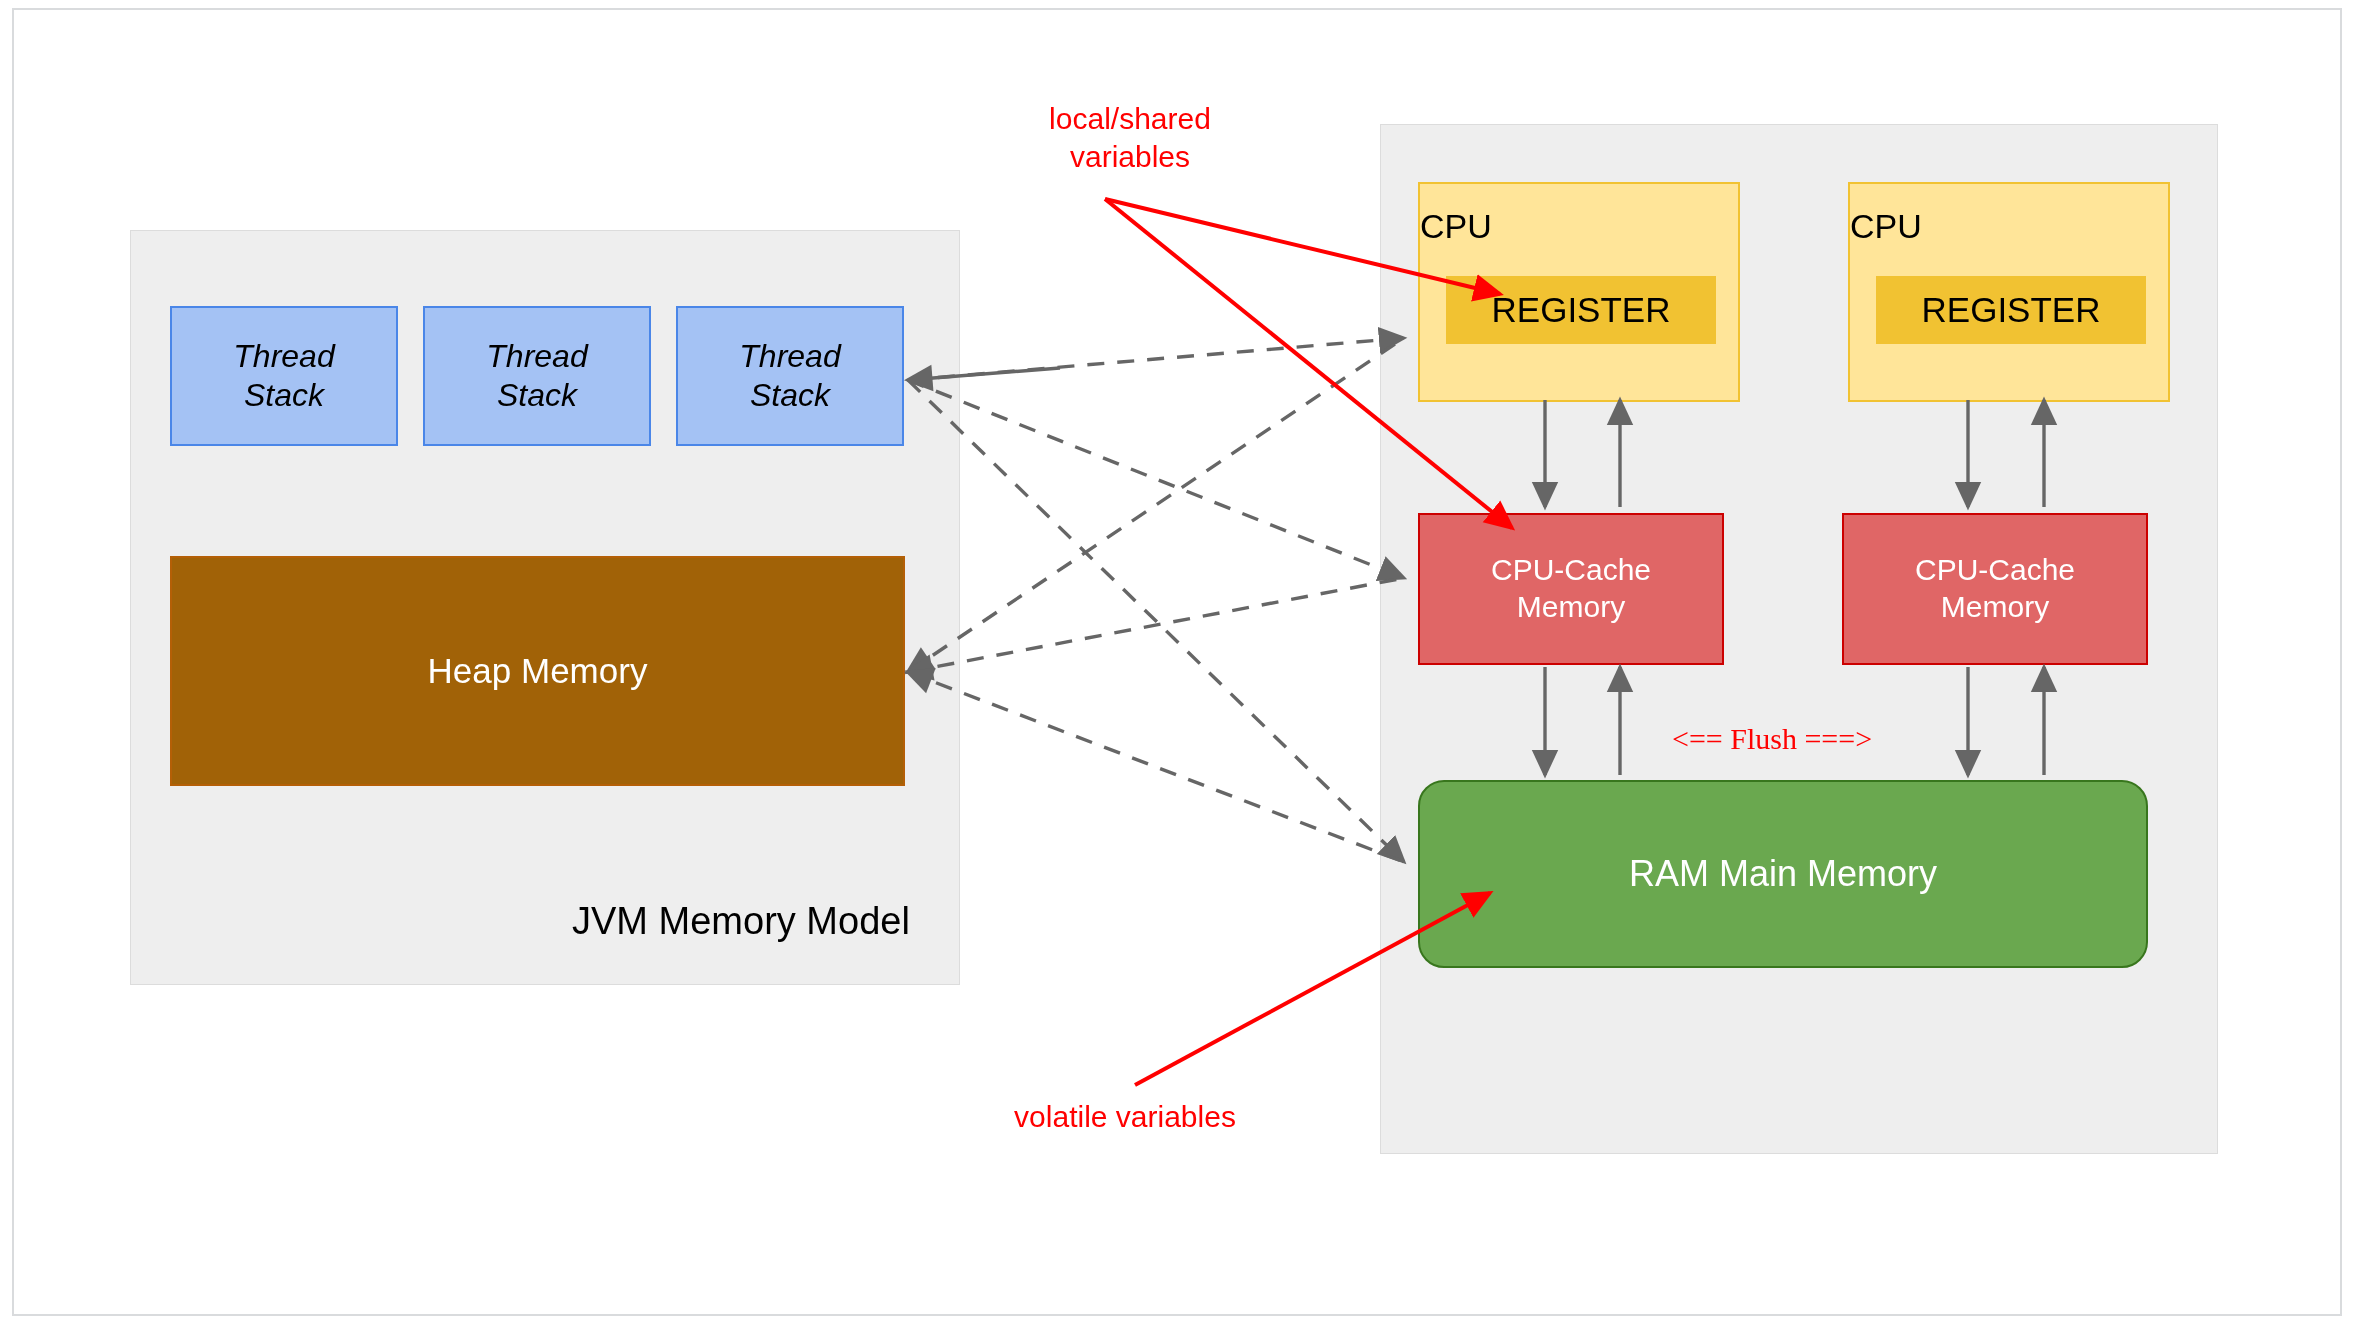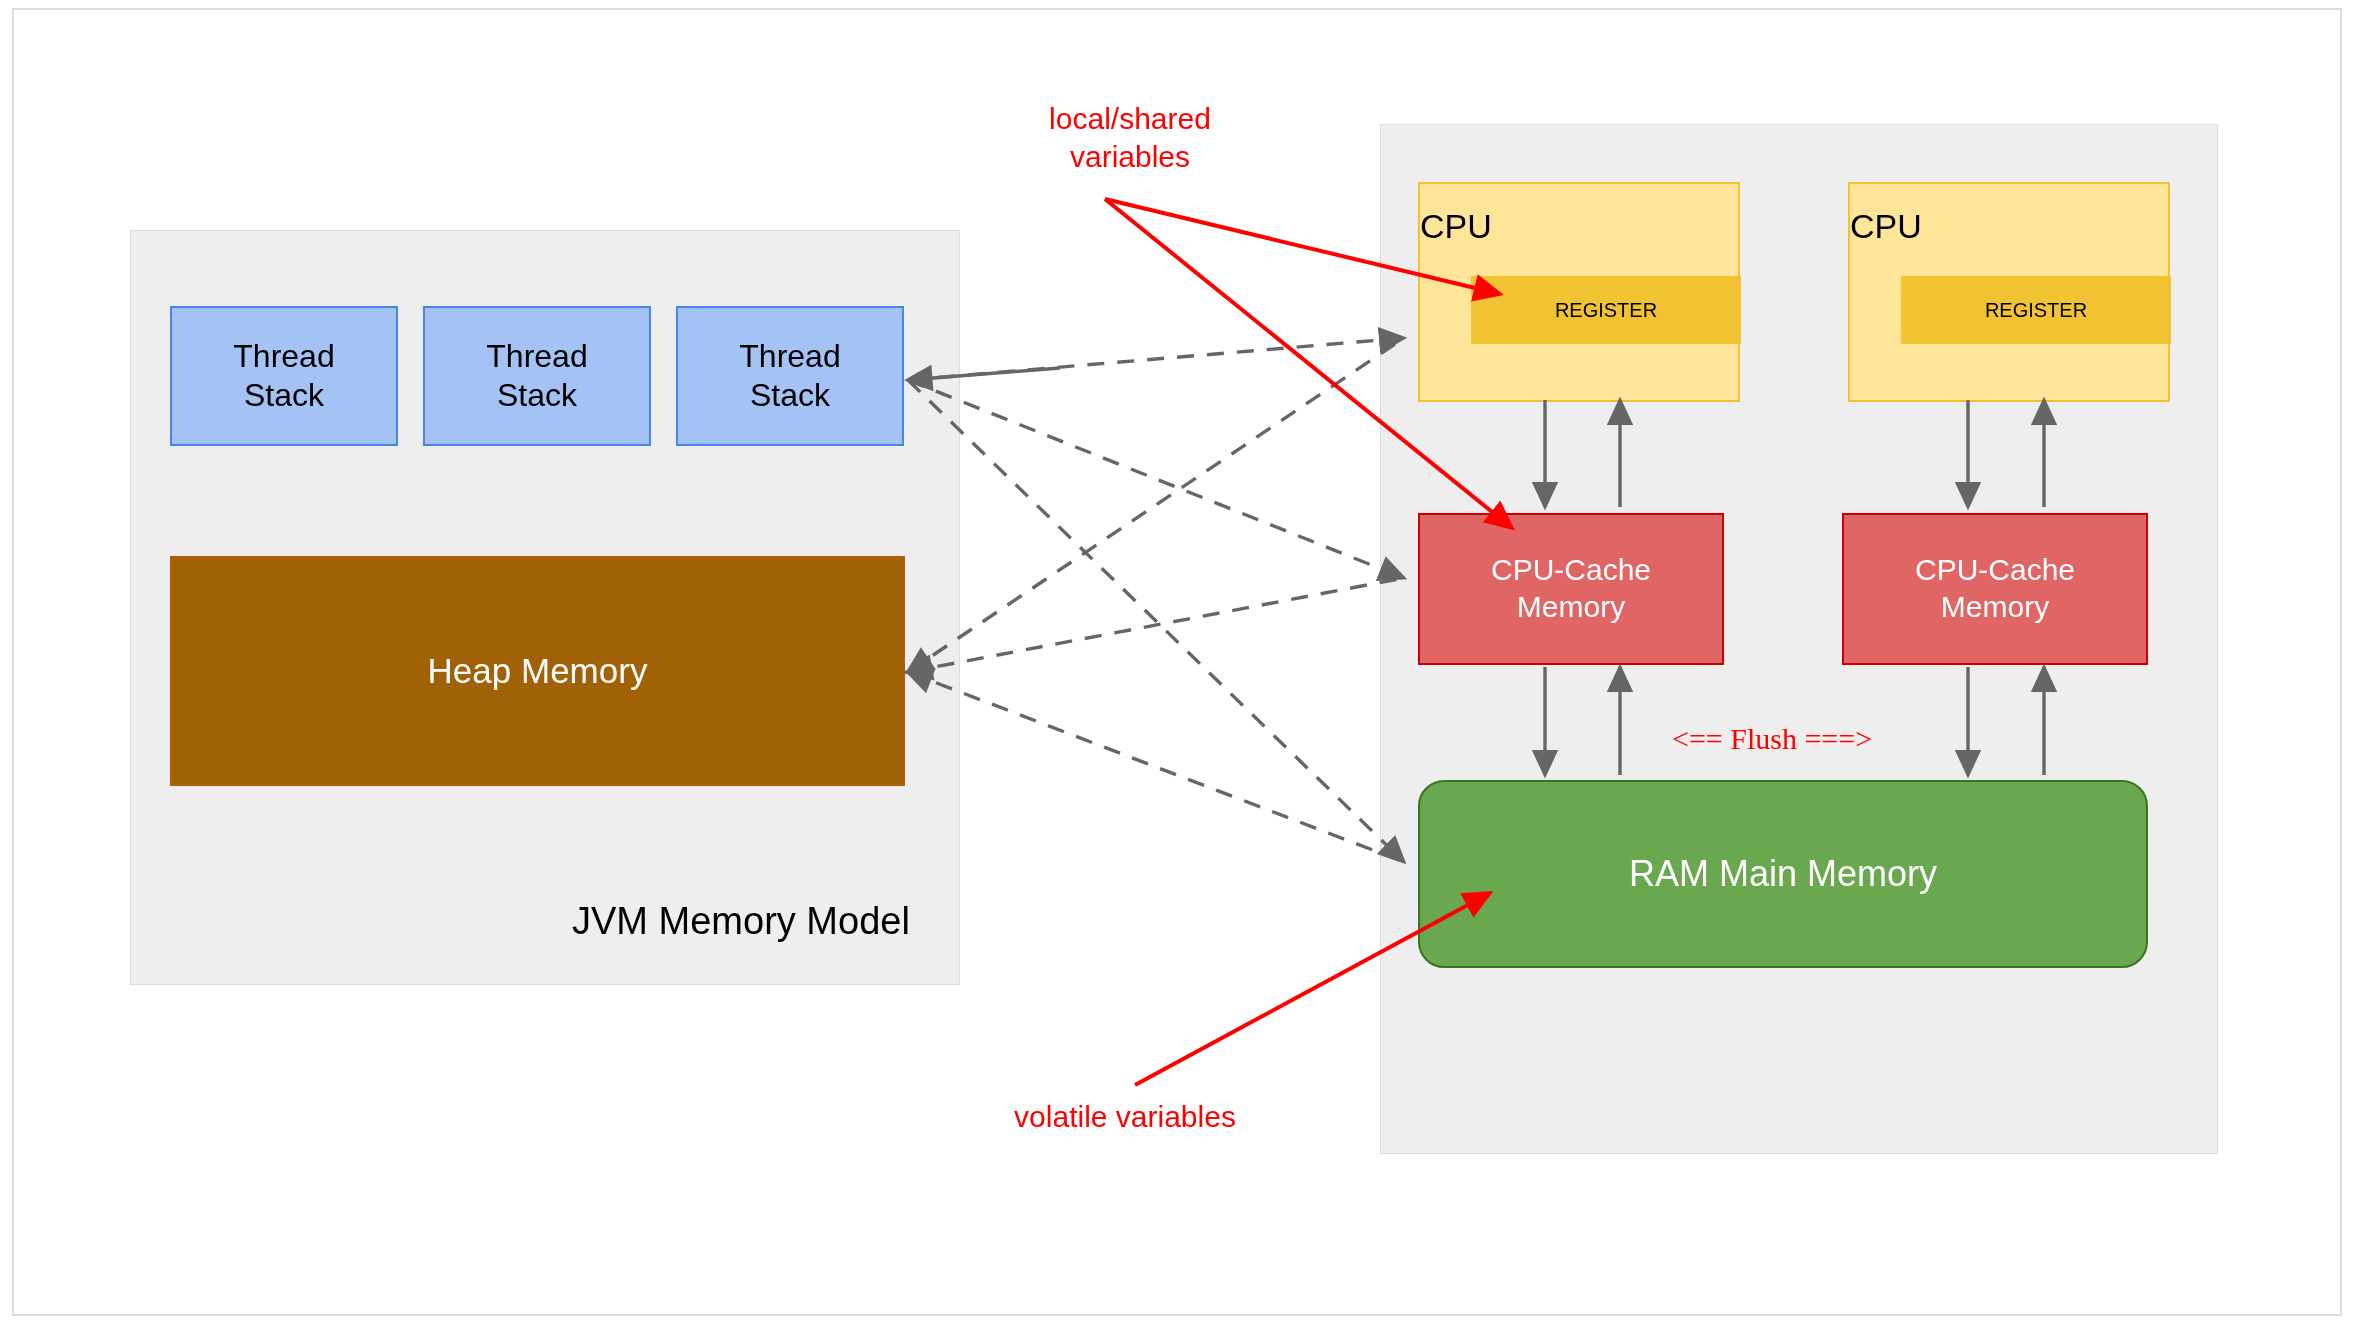--- a/index.html
+++ b/index.html
@@ -51,20 +51,21 @@
     text-align: center;
     line-height: 1.22;
   }
   .node-label { display: block; }
 
   .thread-stack {
     background: #a4c2f4;
     border: 2px solid #4a86e8;
     color: #000000;
     font-size: 32px;
+    font-style: italic;
   }
   .heap {
     background: #a16207;
     border: 2px solid #b45f06;
     color: #ffffff;
     font-size: 35px;
   }
   .cpu {
     background: #ffe599;
     border: 2px solid #f1c232;
@@ -78,25 +79,24 @@
     right: 0;
     top: 22px;
     text-align: left;
     font-size: 34px;
   }
   .register {
     position: absolute;
     background: #f1c232;
     border: none;
     color: #000000;
-    font-size: 20px;
+    font-size: 35px;
     display: flex;
     align-items: center;
     justify-content: center;
-    margin-left: 25px;
   }
   .cache {
     background: #e06666;
     border: 2px solid #cc0000;
     color: #ffffff;
     font-size: 30px;
   }
   .ram {
     background: #6aa84f;
     border: 2px solid #38761d;

